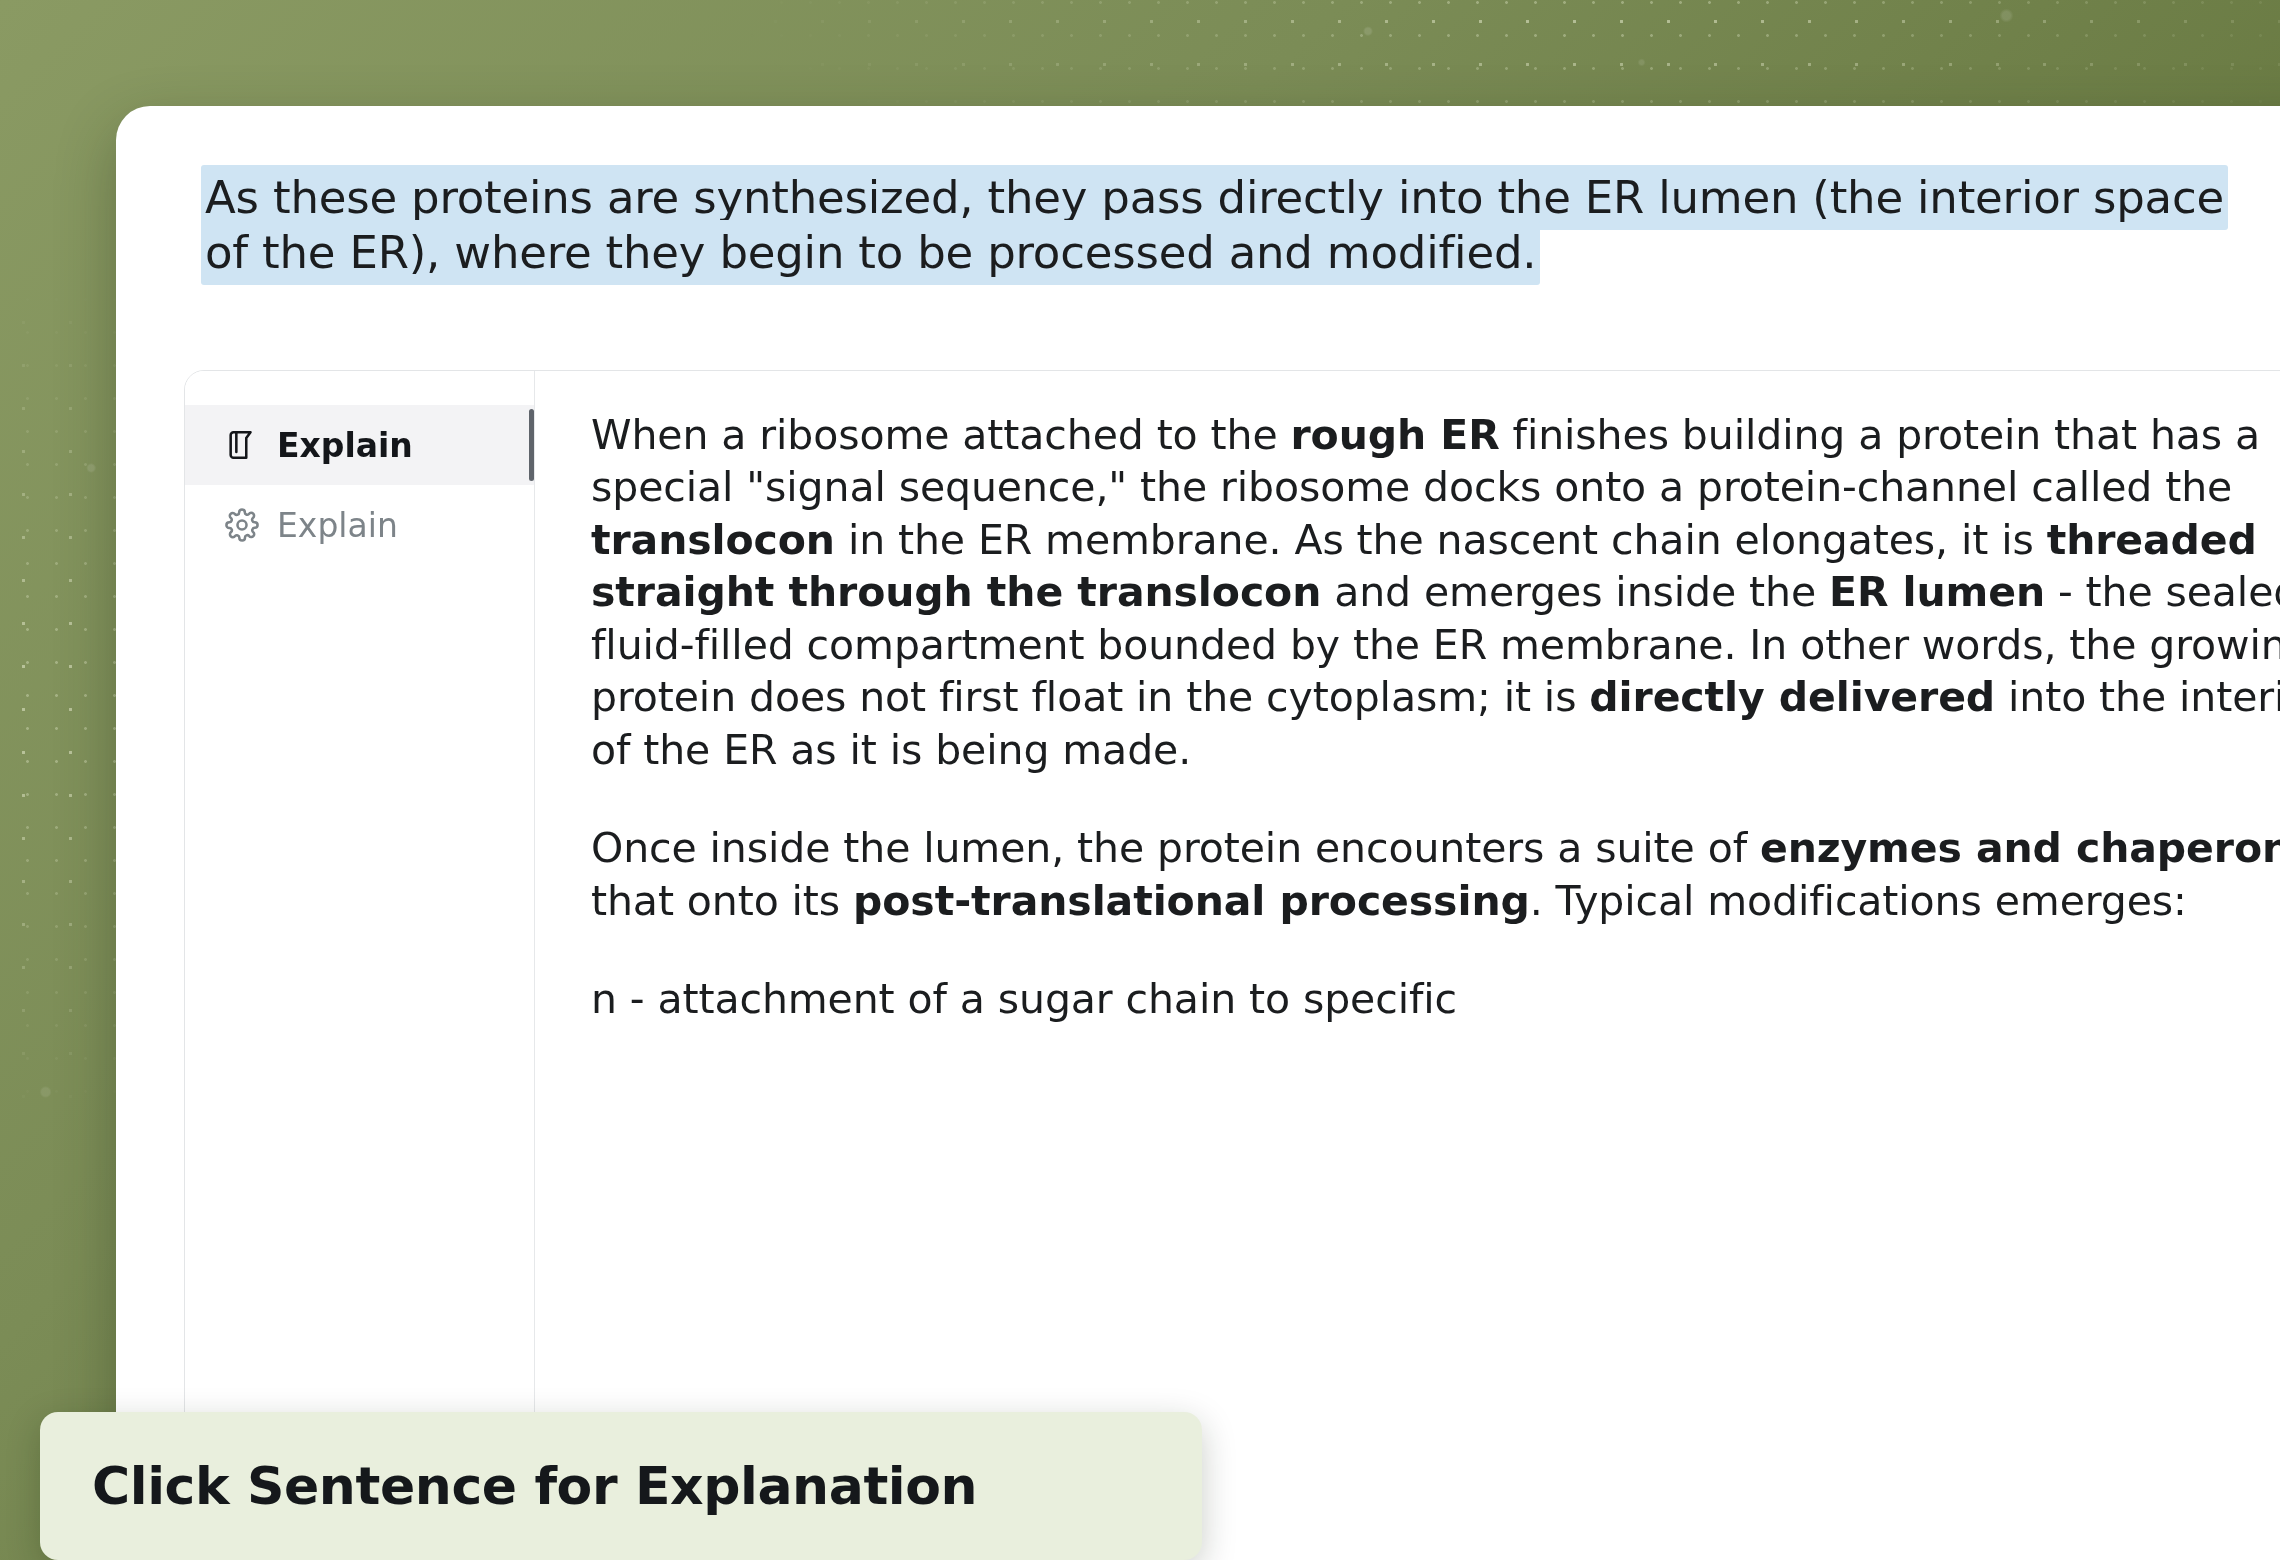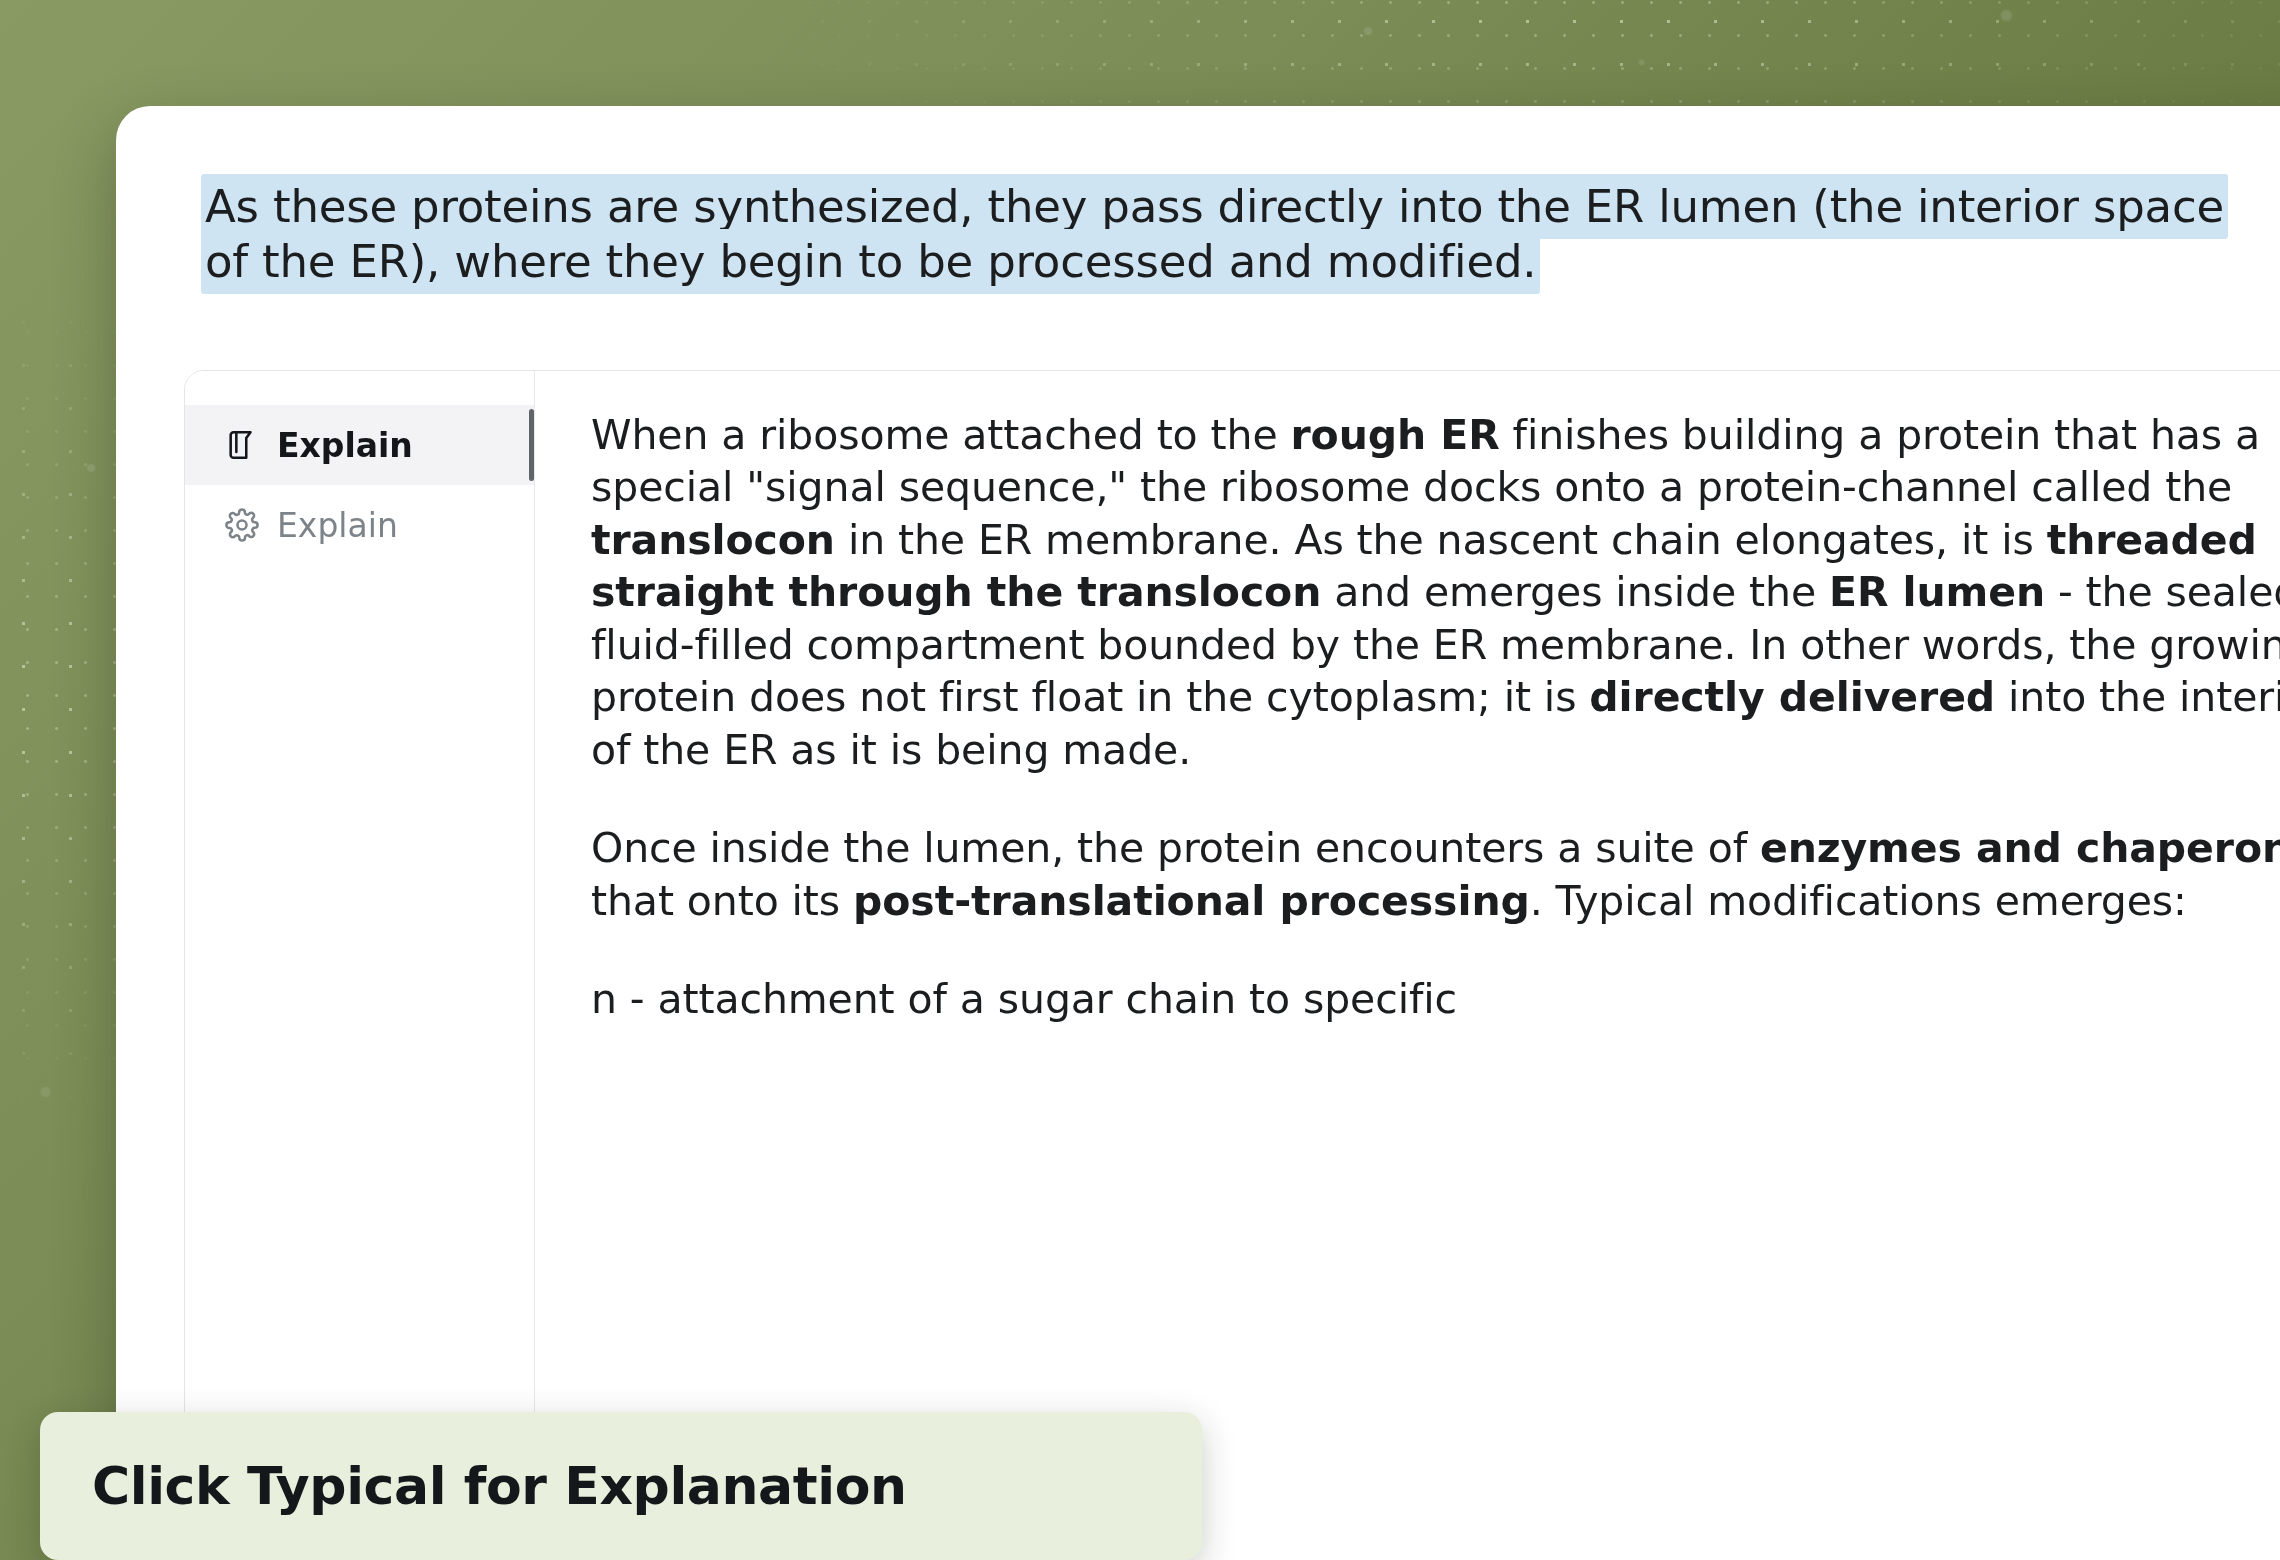--- a/index.html
+++ b/index.html
@@ -52,21 +52,21 @@
     background: #ffffff;
     border-radius: 34px 34px 0 0;
     box-shadow: 0 22px 60px rgba(30,40,20,0.32);
     overflow: hidden;
   }
 
   
   .sentence-wrap {
     position: absolute;
     left: 85px;
-    top: 74px;
+    top: 65px;
     width: 2060px;
   }
   .sentence {
     font-size: 45px;
     line-height: 1.22;
     color: #1b1d1f;
     letter-spacing: -0.2px;
   }
   .sentence span.hl {
     background: #cfe4f3;
@@ -220,14 +220,14 @@
       <p><span>Once inside the lumen, the protein encounters a suite of </span><b>enzymes and chaperones</b><span> that onto its </span><b>post-translational processing</b><span>. Typical modifications emerges:</span></p>
 
       <p>n - attachment of a sugar chain to specific</p>
 
     </div>
 
   </div>
 </div>
 
 <div class="toast">
-  <span class="toast-text">Click Typical for Explanation</span>
+  <span class="toast-text">Click Sentence for Explanation</span>
 </div>
 
 </body></html>

